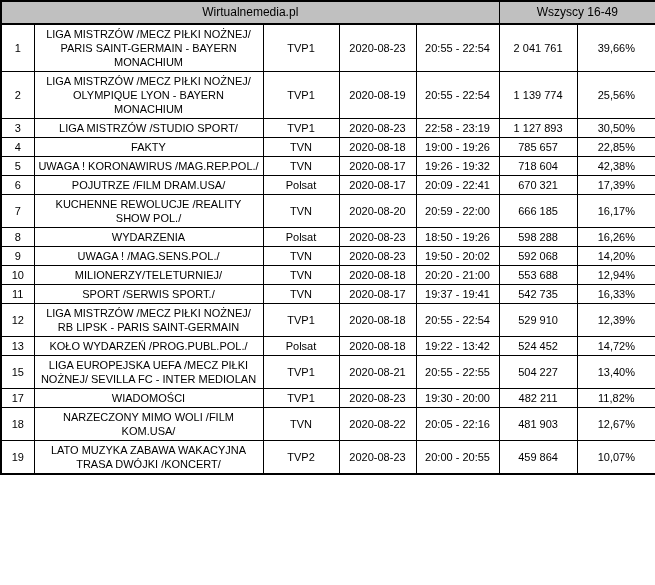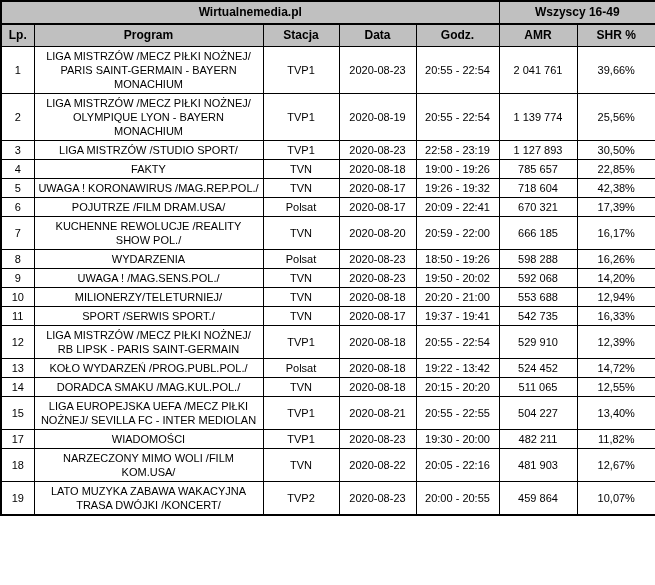--- a/index.html
+++ b/index.html
@@ -20,21 +20,21 @@
   }
   table.ratings th,
   table.ratings td {
     border: 1px solid var(--border-color, #000);
     text-align: center;
     vertical-align: middle;
     overflow: hidden;
   }
   thead th {
     background: var(--header-bg, #c0c0c0);
-    font-weight: bold;
+    font-weight: normal;
     font-size: 12px;
     line-height: 15px;
     height: 19px;
     padding: 1px 2px;
     border-bottom-width: 2px;
   }
   tr.source-row th {
     border-bottom-width: 2px;
   }
   tbody td {
@@ -61,29 +61,20 @@
       <col style="width:77px">
       <col style="width:83px">
       <col style="width:78px">
       <col style="width:79px">
     </colgroup>
     <thead>
       <tr class="source-row">
         <th colspan="5">Wirtualnemedia.pl</th>
         <th colspan="2">Wszyscy 16-49</th>
       </tr>
-      <tr>
-        <th>Lp.</th>
-        <th>Program</th>
-        <th>Stacja</th>
-        <th>Data</th>
-        <th>Godz.</th>
-        <th>AMR</th>
-        <th>SHR %</th>
-      </tr>
     </thead>
     <tbody id="ratings-body">
   <tr>
     <td>1</td>
     <td>LIGA MISTRZÓW /MECZ PIŁKI NOŻNEJ/ PARIS SAINT-GERMAIN - BAYERN MONACHIUM</td>
     <td>TVP1</td>
     <td class="nowrap">2020-08-23</td>
     <td class="nowrap">20:55 - 22:54</td>
     <td class="nowrap">2 041 761</td>
     <td class="nowrap">39,66%</td>
@@ -202,29 +193,20 @@
   <tr>
     <td>13</td>
     <td>KOŁO WYDARZEŃ /PROG.PUBL.POL./</td>
     <td>Polsat</td>
     <td class="nowrap">2020-08-18</td>
     <td class="nowrap">19:22 - 13:42</td>
     <td class="nowrap">524 452</td>
     <td class="nowrap">14,72%</td>
   </tr>
 
-  <tr>
-    <td>14</td>
-    <td>DORADCA SMAKU /MAG.KUL.POL./</td>
-    <td>TVN</td>
-    <td class="nowrap">2020-08-18</td>
-    <td class="nowrap">20:15 - 20:20</td>
-    <td class="nowrap">511 065</td>
-    <td class="nowrap">12,55%</td>
-  </tr>
 
   <tr>
     <td>15</td>
     <td>LIGA EUROPEJSKA UEFA /MECZ PIŁKI NOŻNEJ/ SEVILLA FC - INTER MEDIOLAN</td>
     <td>TVP1</td>
     <td class="nowrap">2020-08-21</td>
     <td class="nowrap">20:55 - 22:55</td>
     <td class="nowrap">504 227</td>
     <td class="nowrap">13,40%</td>
   </tr>

